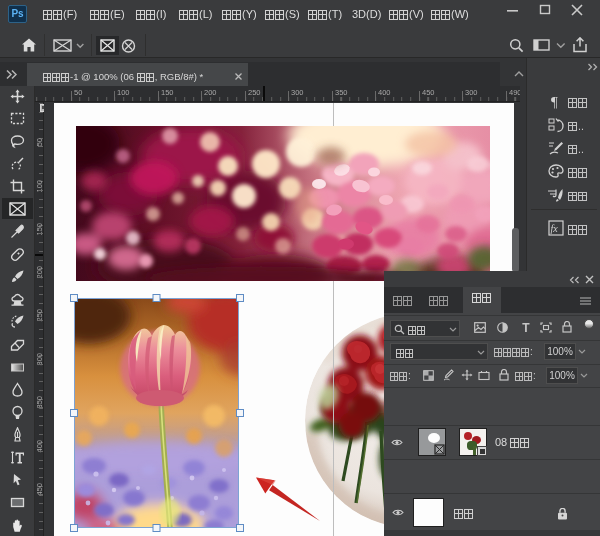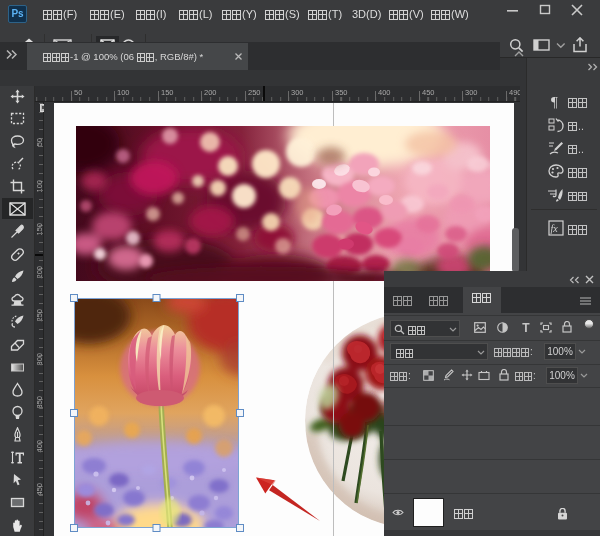--- a/index.html
+++ b/index.html
@@ -13,21 +13,21 @@
 .g.s{width:8px;height:8.5px;}
 
 #menubar{position:absolute;left:0;top:0;width:600px;height:29px;background:#3a3b3d;}
 #pslogo{position:absolute;left:8px;top:5px;width:19px;height:18px;background:#10304c;border:1px solid #2d6288;
  border-radius:2px;color:#5cb3f5;font-size:10px;font-weight:bold;text-align:center;line-height:16px;}
 .mi{position:absolute;top:8px;font-size:11px;color:#dedede;letter-spacing:0;}
 #wbtns{position:absolute;right:6px;top:0;width:90px;height:22px;color:#c9c9c9;}
 
 #optbar{position:absolute;left:0;top:29px;width:600px;height:29px;background:#3a3b3d;border-bottom:1px solid #282828;}
 
-#tabbar{position:absolute;left:0;top:42px;width:500px;height:28px;background:#2d2e30;}
+#tabbar{position:absolute;left:0;top:62px;width:500px;height:28px;background:#2d2e30;}
 #doctab{position:absolute;left:27px;top:1px;width:221px;height:27px;background:#454749;color:#d8d8d8;
  font-size:9.5px;line-height:27px;padding-left:16px;}
 
 #toolbar{position:absolute;left:0;top:86px;width:35px;height:450px;background:#3a3b3d;border-right:1px solid #2b2b2b;}
 .tool{position:absolute;left:2px;width:31px;height:21px;display:flex;align-items:center;justify-content:center;}
 .tool.sel{background:#252627;}
 
 #hruler{position:absolute;left:35px;top:86px;width:485px;height:16px;background:#2d2e30;overflow:hidden;
  border-bottom:1px solid #222;}
 #vruler{position:absolute;left:35px;top:102px;width:9px;height:434px;background:#2d2e30;overflow:hidden;
@@ -746,20 +746,43 @@
  <span class="abs" style="left:131px;top:99px;font-size:10px;color:#c6c6c6"><i class="g s"></i><i class="g s"></i>:</span>
  <div class="abs" style="left:162px;top:96px;width:32px;height:17px;background:#323335;border:1px solid #4e4e4e;font-size:10px;color:#d2d2d2;text-align:center;line-height:15px">100%</div>
  <svg class="abs" style="left:196px;top:102px" width="8" height="6" viewBox="0 0 8 6">
         <path d="M1 1 l3 3 l3-3" fill="none" stroke="#9a9a9a" stroke-width="1.2"></path>
       </svg>
  <div class="sep" style="top:44px"></div>
  <div class="sep" style="top:69px"></div>
  <div class="sep" style="top:93px"></div>
  <div class="sep" style="top:116px"></div>
  <div class="sep" style="top:154px"></div>
+ <div class="lrow" style="top:154px;height:34px">
+  <svg class="abs" style="left:7px;top:13px" width="12" height="9" viewBox="0 0 12 9">
+          <path d="M1 4.5 C3 1.5 9 1.5 11 4.5 C9 7.5 3 7.5 1 4.5 Z" fill="none" stroke="#d0d0d0" stroke-width="1.1"></path>
+          <circle cx="6" cy="4.5" r="1.6" fill="#d0d0d0"></circle>
+        </svg>
+  <div class="abs thumbbox" style="left:34px;top:3px;width:28px;height:28px;background:#97999b">
+   <div class="abs" style="left:9px;top:4px;width:12px;height:10px;border-radius:50%;background:#fdfdfd"></div>
+   <svg class="abs" style="right:0px;bottom:0px" width="11" height="11" viewBox="0 0 11 11">
+            <rect x="1" y="1" width="9" height="9" fill="#9a9c9e" stroke="#2c2c2c" stroke-width="1.3"></rect>
+            <path d="M1 1 L10 10 M10 1 L1 10" stroke="#2c2c2c" stroke-width="1"></path>
+          </svg>
+  </div>
+  <div class="abs thumbbox" style="left:75px;top:3px;width:28px;height:28px;background:#f4f1ee">
+   <div class="abs" style="left:4px;top:3px;width:8px;height:8px;border-radius:50%;background:#b42026"></div>
+   <div class="abs" style="left:12px;top:7px;width:9px;height:8px;border-radius:50%;background:#a01a1f"></div>
+   <div class="abs" style="left:7px;top:12px;width:10px;height:9px;background:#3d5c2a;border-radius:40%"></div>
+   <div class="abs" style="left:13px;top:17px;width:3px;height:9px;background:#44602c"></div>
+   <div class="badge" style="right:-1px;bottom:-1px">
+            <div style="margin:2px auto 0;width:5px;height:5px;background:#333"></div>
+          </div>
+  </div>
+  <span class="abs" style="left:111px;top:11px">08 <i class="g"></i><i class="g"></i></span>
+ </div>
  <div class="sep" style="top:188px"></div>
  <div class="sep" style="top:222px"></div>
  <div class="lrow" style="top:222px;height:37px">
   <svg class="abs" style="left:8px;top:15px" width="12" height="9" viewBox="0 0 12 9">
           <path d="M1 4.5 C3 1.5 9 1.5 11 4.5 C9 7.5 3 7.5 1 4.5 Z" fill="none" stroke="#d0d0d0" stroke-width="1.1"></path>
           <circle cx="6" cy="4.5" r="1.6" fill="#d0d0d0"></circle>
         </svg>
   <div class="abs thumbbox" style="left:29px;top:5px;width:31px;height:29px;background:#fdfdfd"></div>
   <span class="abs" style="left:70px;top:14px"><i class="g"></i><i class="g"></i></span>
   <svg class="abs" style="left:173px;top:15px" width="11" height="12" viewBox="0 0 11 12">

